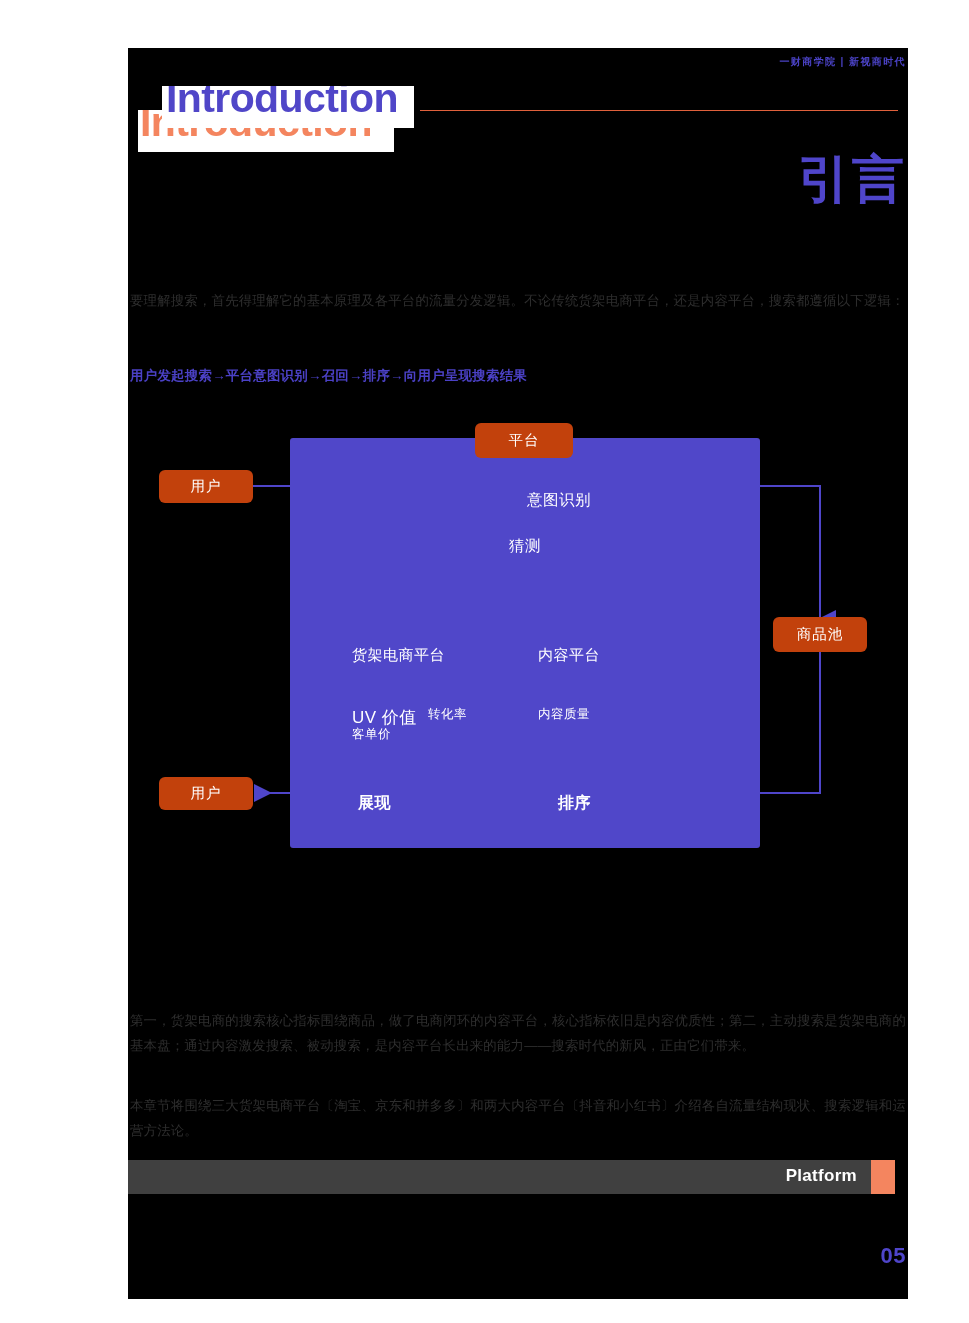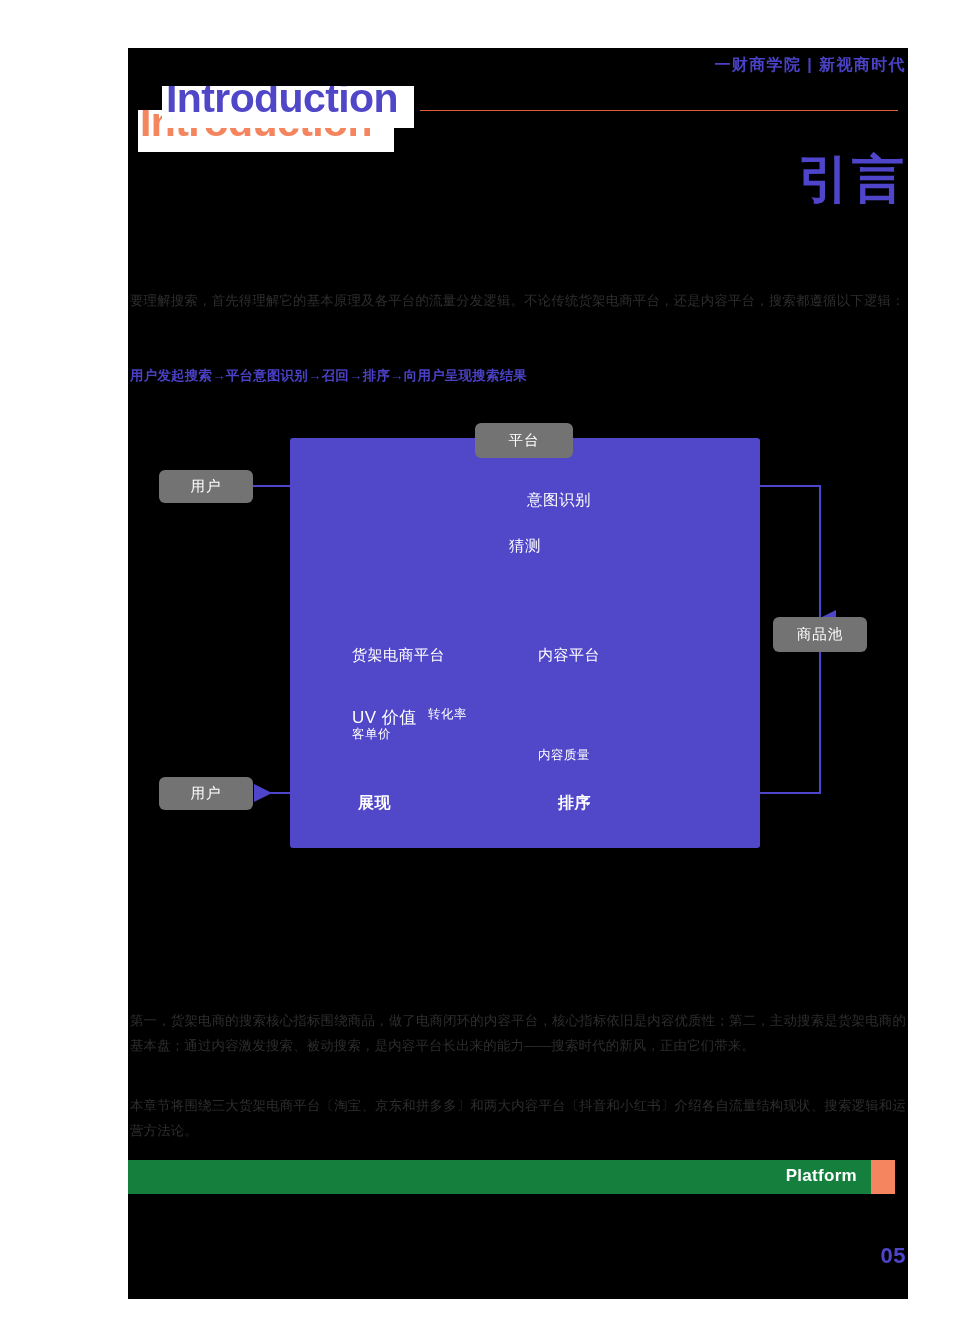--- a/index.html
+++ b/index.html
@@ -13,21 +13,21 @@
   #page {
     position:absolute;
     left:128px; top:48px;
     width:780px; height:1251px;
     background:#000000;
   }
 
   
   #brand {
     position:absolute; right:2px; top:7px;
-    font-size:16px; letter-spacing:1.4px;
+    font-size:10px; letter-spacing:1.4px;
     color:#4a42c4; font-weight:700;
     white-space:nowrap;
   }
 
   #title-wrap { position:absolute; left:10px; top:32px; width:290px; height:80px; }
   .title-plate {
     position:absolute;
     background:#ffffff;
     overflow:hidden;
     white-space:nowrap;
@@ -78,21 +78,21 @@
   #diagram { position:absolute; left:0; top:375px; width:780px; height:435px; }
 
   #platform-box {
     position:absolute; left:162px; top:15px;
     width:470px; height:410px;
     background:#5047c9; border-radius:3px;
   }
 
   .pill {
     position:absolute;
-    background:#737373;
+    background:#c2410c;
     border-radius:6px;
     color:#ffffff;
     font-size:14.5px; font-weight:500;
     display:flex; align-items:center; justify-content:center;
     letter-spacing:1px;
   }
   #pill-platform { left:347px; top:0px;  width:98px; height:35px; z-index:5; }
   #pill-user-top { left:31px;  top:47px; width:94px; height:33px; }
   #pill-user-bot { left:31px;  top:354px;width:94px; height:33px; }
   #pill-pool     { left:645px; top:194px;width:94px; height:35px; z-index:5; }
@@ -101,31 +101,31 @@
     position:absolute; color:#ffffff; white-space:nowrap;
     letter-spacing:0.5px;
   }
   #d-intent  { left:0; top:52px;  width:538px; text-align:center; font-size:15.5px; }
   #d-guess   { left:0; top:98px;  width:470px; text-align:center; font-size:15.5px; }
   #d-sources { left:0; top:140px; width:470px; text-align:center; font-size:12.5px; }
   #d-shelf   { left:62px;  top:208px; font-size:15px; }
   #d-content { left:248px; top:208px; font-size:15px; }
   #d-uv      { left:62px;  top:268px; font-size:17px; }
   #d-conv    { left:138px; top:268px; font-size:12.5px; }
-  #d-qual    { left:248px; top:268px; font-size:12.5px;margin-top:41px; }
+  #d-qual    { left:248px; top:268px; font-size:12.5px; }
   #d-price   { left:62px;  top:288px; font-size:12.5px; }
   #d-show    { left:68px;  top:355px; font-size:16px; font-weight:600; }
   #d-rank    { left:268px; top:355px; font-size:16px; font-weight:600;text-align:right; }
 
   #wires { position:absolute; left:0; top:0; width:780px; height:435px; }
 
   
   #footer-bar {
     position:absolute; left:0; bottom:105px;
-    width:743px; height:34px; background:#15803d;
+    width:743px; height:34px; background:#404040;
   }
   #footer-label {
     position:absolute; right:14px; top:6px;
     color:#ffffff; font-size:17px; font-weight:700; letter-spacing:0.3px;
   }
   #footer-accent {
     position:absolute; left:743px; bottom:105px;
     width:24px; height:34px; background:#f4855f;
   }
   #page-num {

